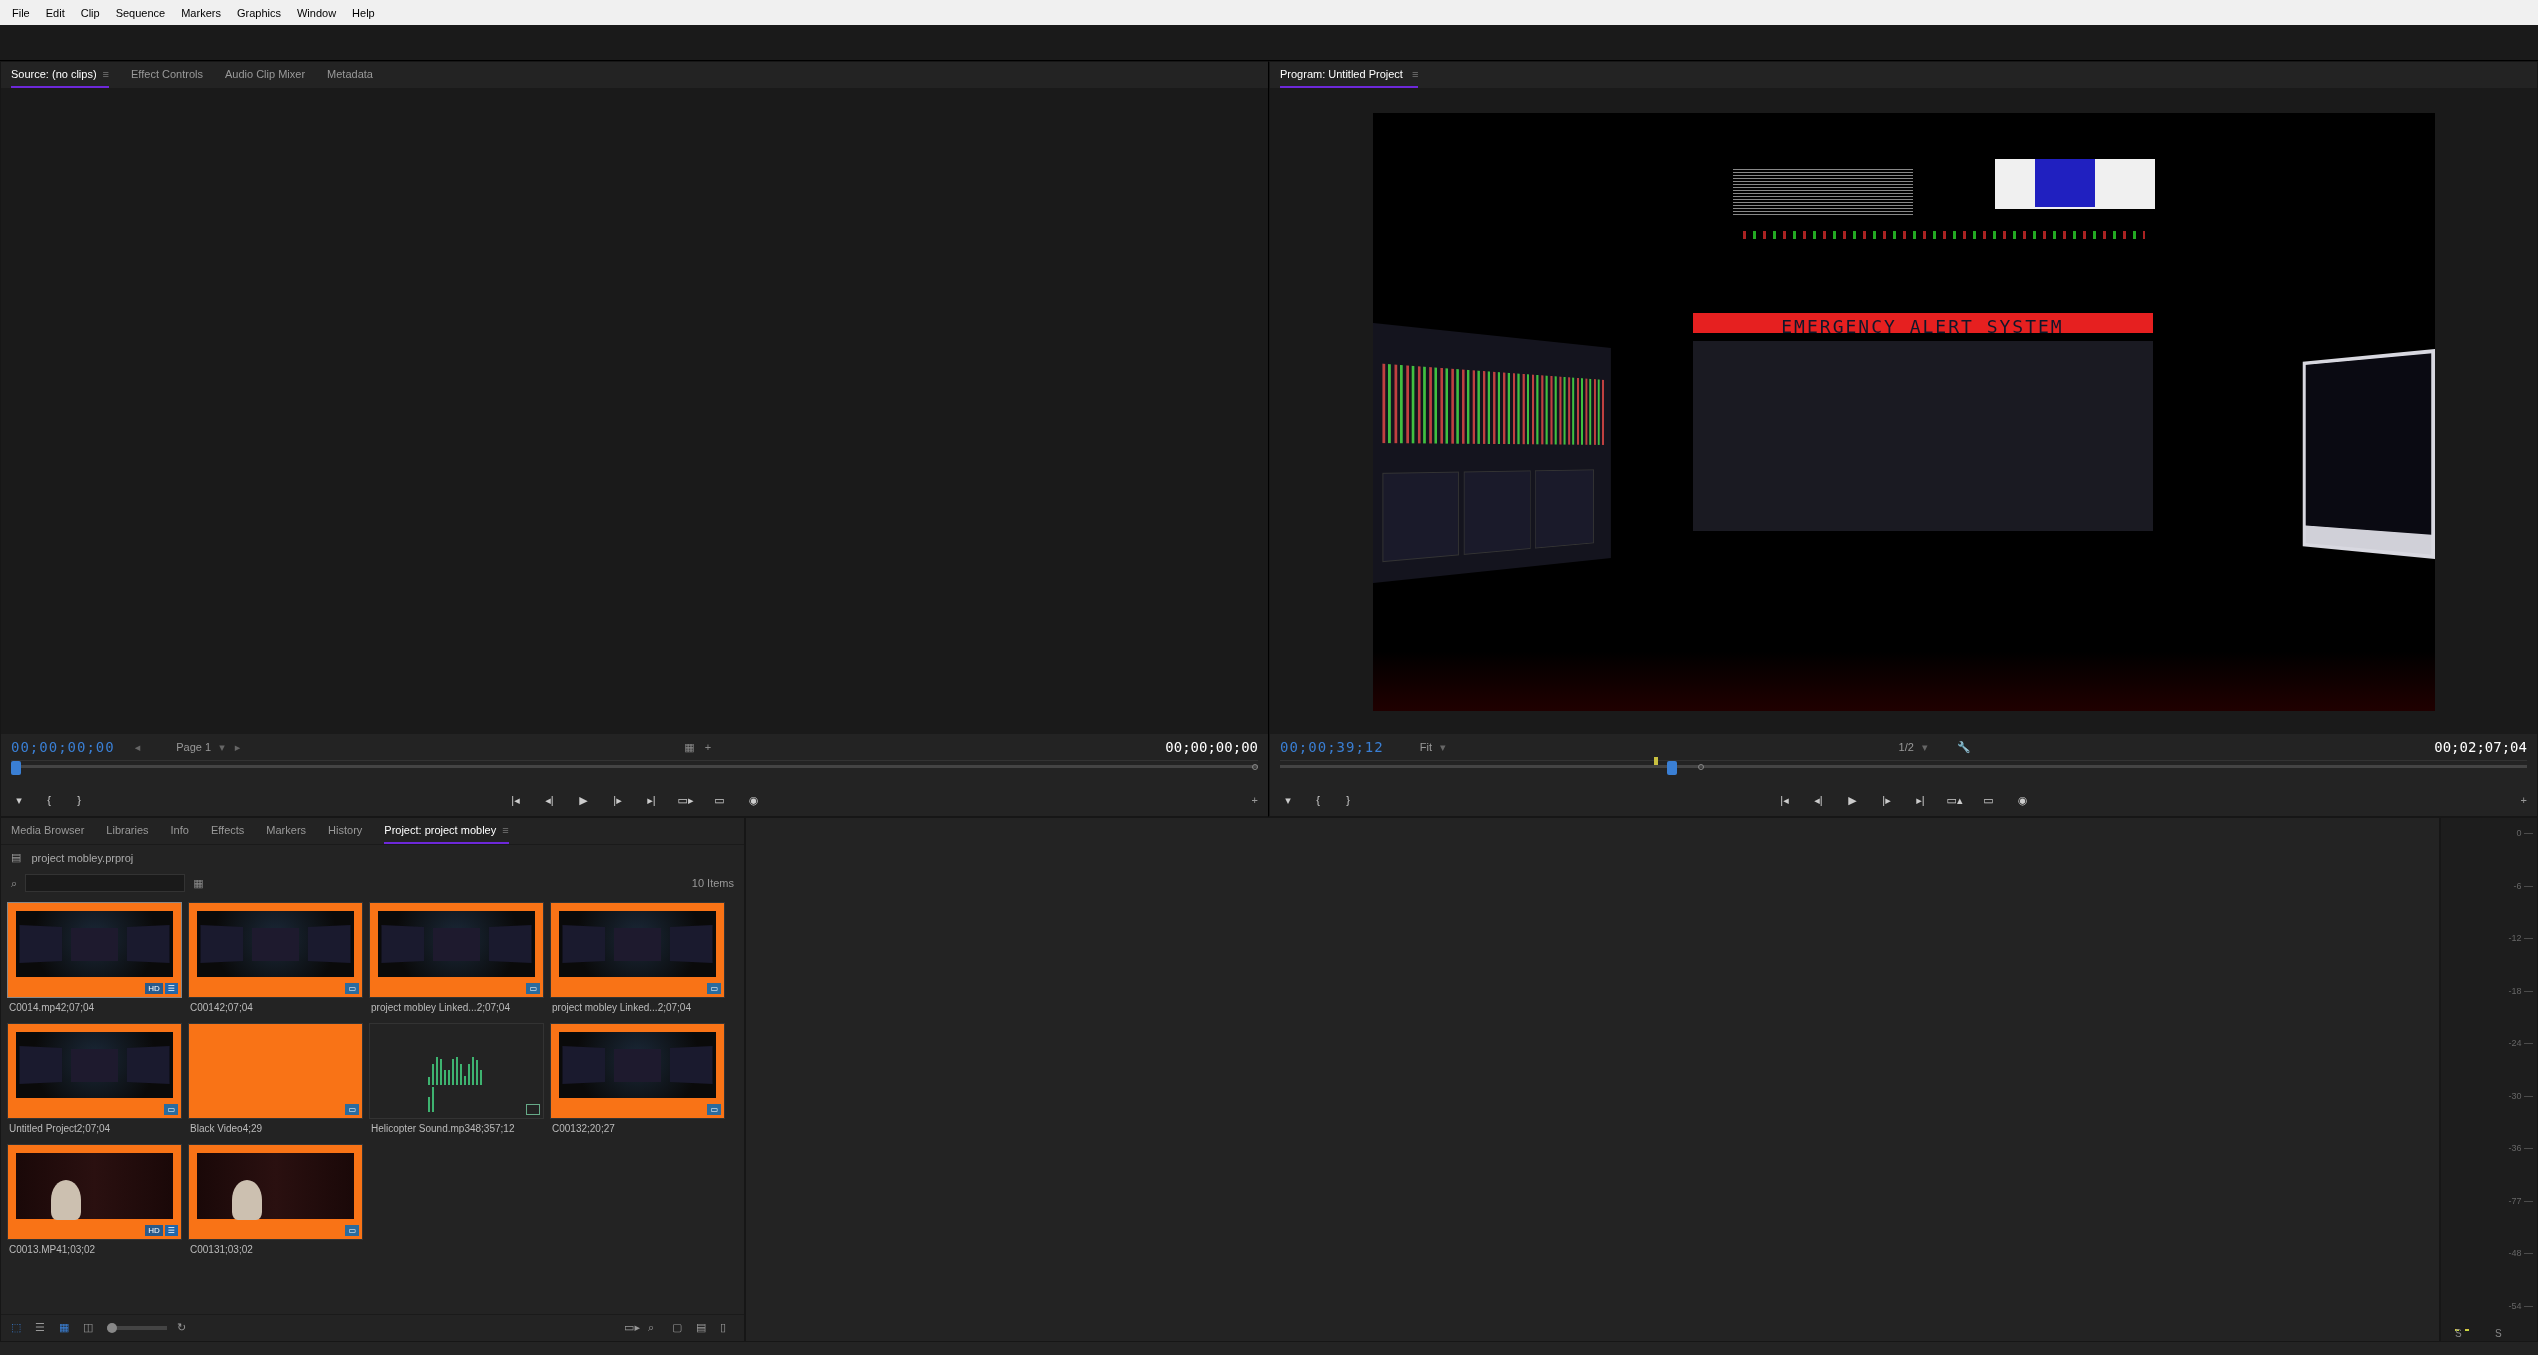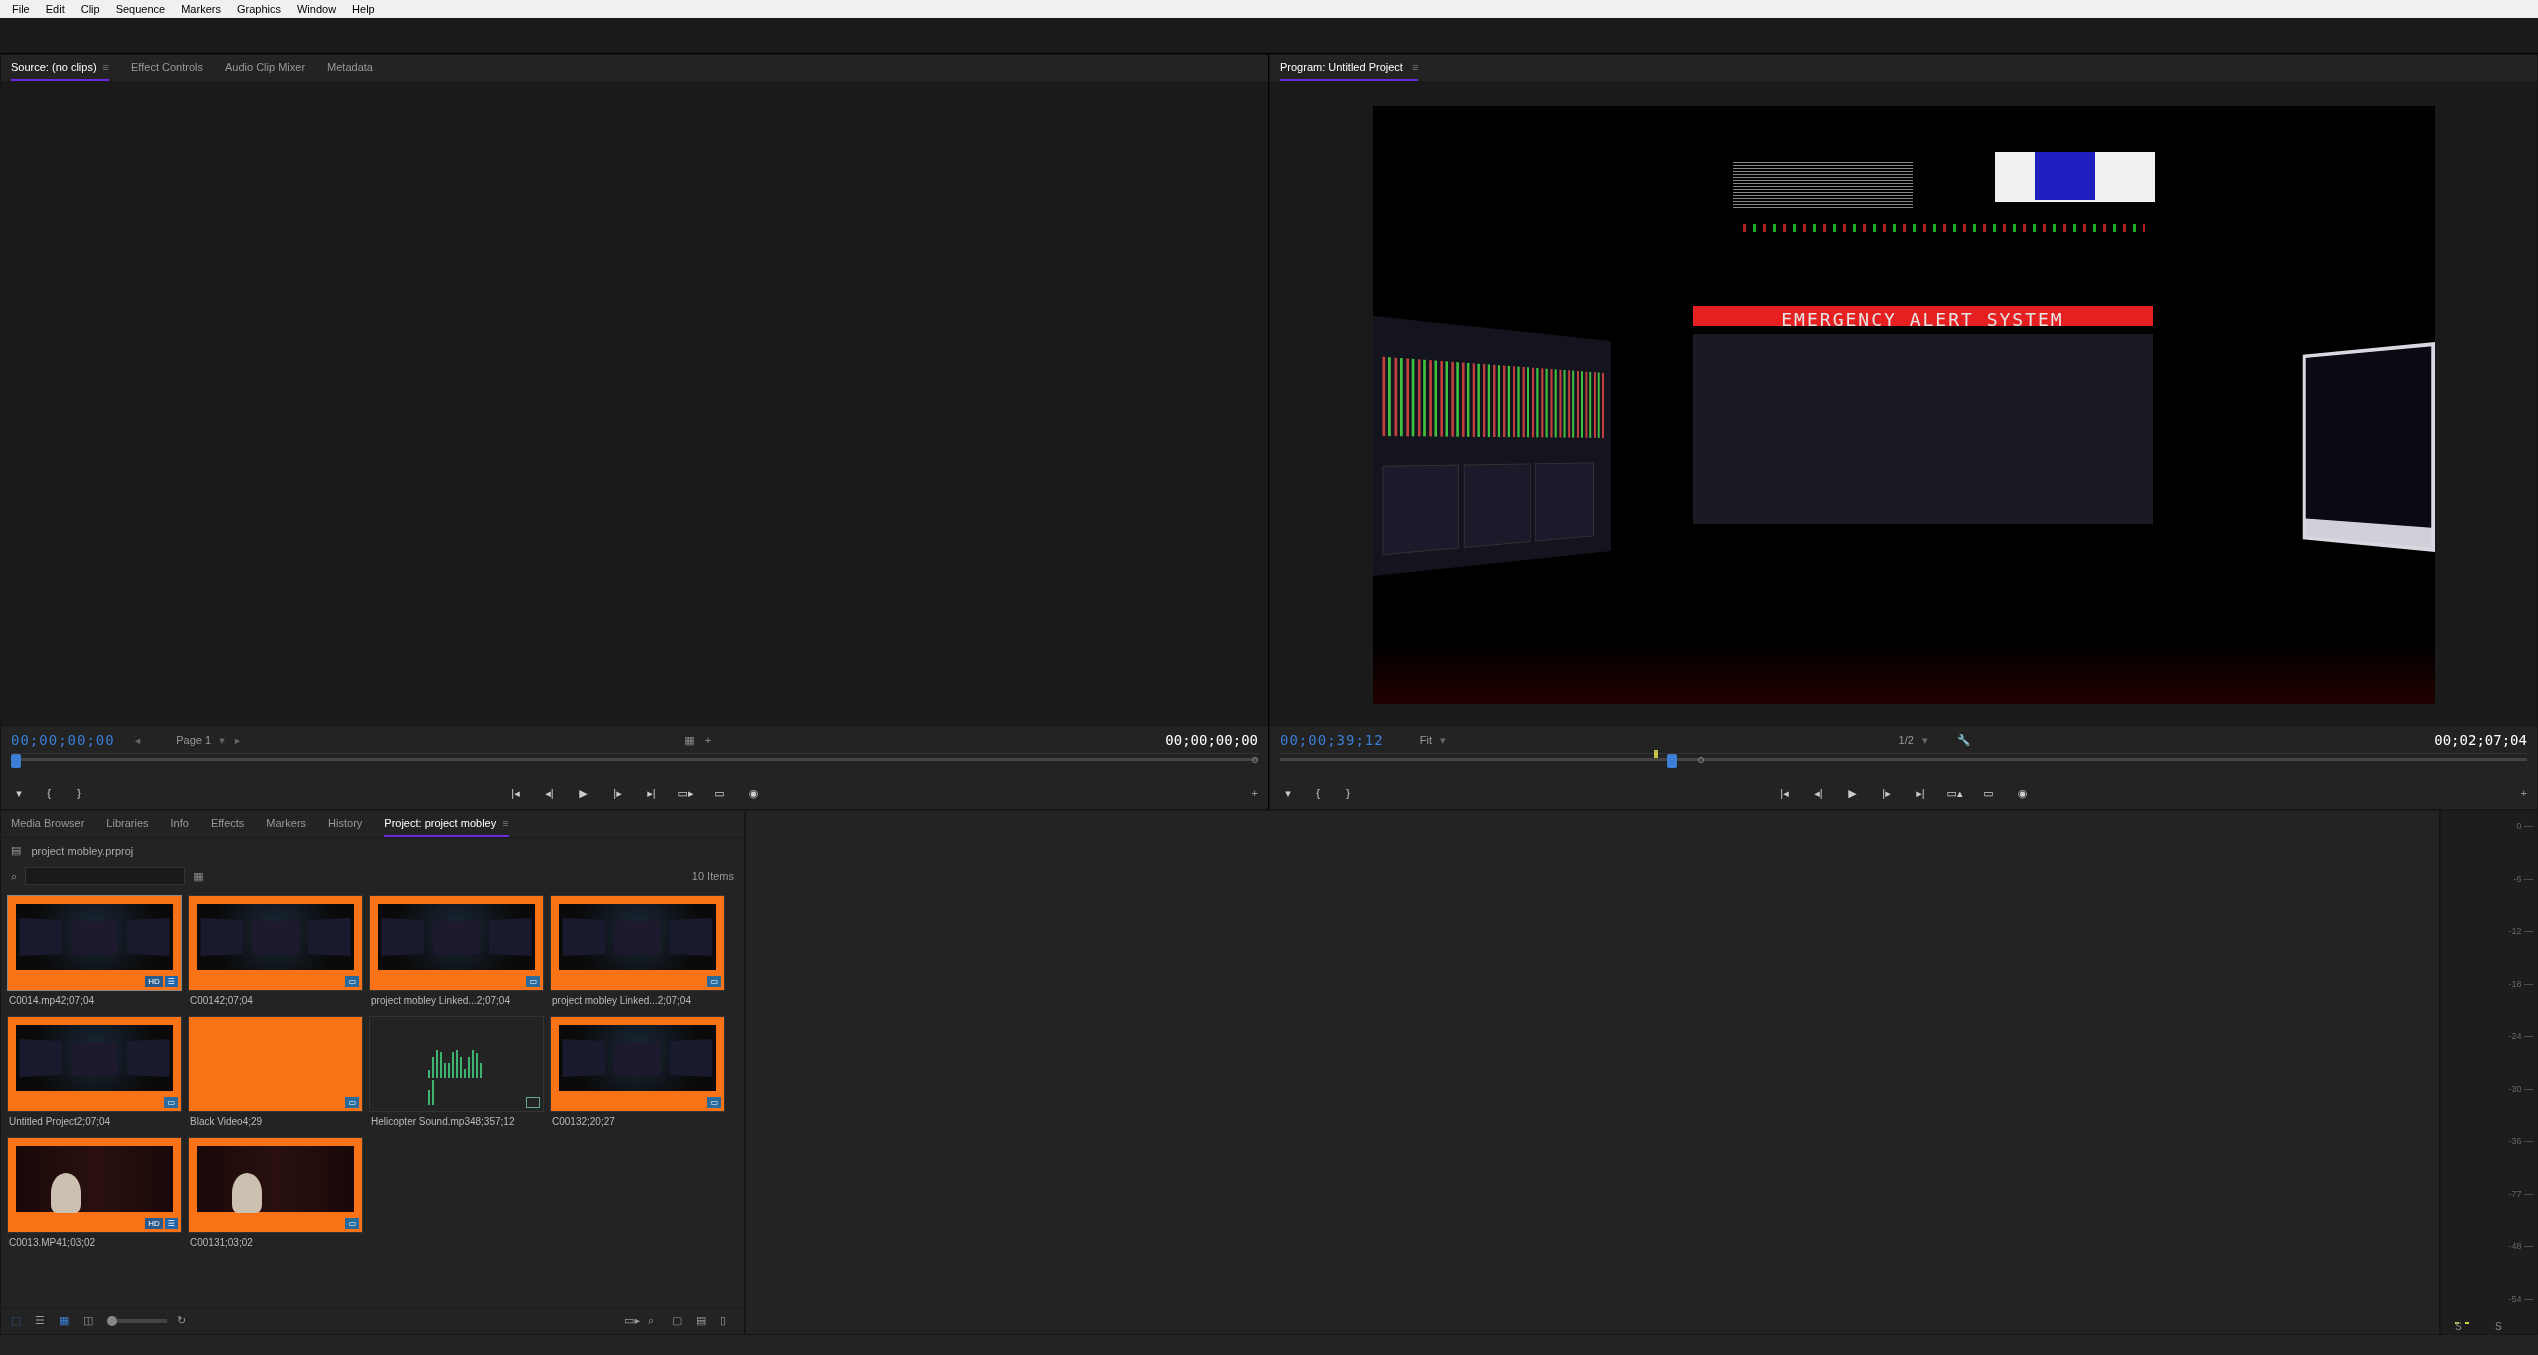--- a/index.html
+++ b/index.html
@@ -1,18 +1,18 @@
 <!DOCTYPE html>
 <html><head>
 <meta charset="utf-8">
 <style>
 * { margin: 0; padding: 0; box-sizing: border-box; font-family: -apple-system, 'Segoe UI', Arial, sans-serif; }
 body { background: #232323; color: #ccc; font-size: 11px; overflow: hidden; height: 1355px; width: 2538px; }
 
-.menubar { background: #f0f0f0; height: 18px; display: flex; align-items: center; padding: 0 4px; color: #000; font-size: 11px; }
+.menubar { background: #f0f0f0; height: 25px; display: flex; align-items: center; padding: 0 4px; color: #000; font-size: 11px; }
 .menubar span { padding: 0 8px; cursor: default; }
 
 .workspace-bar { background: #1a1a1a; height: 36px; border-bottom: 1px solid #000; }
 
 .main-area { display: flex; height: 756px; }
 .source-panel, .program-panel { flex: 1; background: #232323; display: flex; flex-direction: column; border: 1px solid #161616; }
 .source-panel { border-right: 1px solid #000; }
 
 .panel-tabs { display: flex; padding: 6px 10px 0; gap: 22px; font-size: 11px; color: #999; border-bottom: 1px solid #1a1a1a; }
 .panel-tab { padding-bottom: 6px; cursor: default; }
@@ -84,21 +84,21 @@
 .thumb-wave { position: absolute; left: 33%; top: 35%; width: 34%; height: 30%; }
 .thumb-wave-bar { display: inline-block; width: 2px; background: #3eb370; margin: 0 1px; }
 
 .program-video { width: 1062px; height: 598px; background: #000; position: relative; overflow: hidden; }
 .pv-top-cluster { position: absolute; top: 46px; left: 360px; right: 280px; height: 70px; }
 .pv-code { position: absolute; left: 0; top: 10px; width: 180px; height: 48px; background: repeating-linear-gradient(#888 0 1px, #000 1px 3px); }
 .pv-win { position: absolute; right: 0; top: 0; width: 160px; height: 50px; background: #f0f0f0; }
 .pv-win-half { position: absolute; right: 60px; top: 0; width: 60px; height: 48px; background: #2020c0; }
 .pv-dots { position: absolute; left: 10px; bottom: -10px; right: 10px; height: 8px; background: repeating-linear-gradient(90deg, #a22 0 3px, #000 3px 10px, #2a2 10px 13px, #000 13px 20px); }
 
-.pv-alert-bar { position: absolute; top: 200px; left: 320px; width: 460px; height: 20px; background: #e62020; color: #e5e5e5; text-align: center; line-height: 28px; font-family: monospace; font-size: 18px; letter-spacing: 2px; }
+.pv-alert-bar { position: absolute; top: 200px; left: 320px; width: 460px; height: 20px; background: #e62020; color: #0f172a; text-align: center; line-height: 28px; font-family: monospace; font-size: 18px; letter-spacing: 2px; }
 .pv-alert-body { position: absolute; top: 228px; left: 320px; width: 460px; height: 190px; background: #1a1a22; }
 
 .pv-left-laptop { position: absolute; left: 0; top: 210px; width: 310px; height: 260px; background: #14141e; transform: perspective(400px) rotateY(18deg); transform-origin: left; }
 .pv-laptop-candles { position: absolute; left: 10px; top: 40px; right: 10px; height: 80px; background: repeating-linear-gradient(90deg, #c04040 0 3px, transparent 3px 6px, #40c040 6px 9px, transparent 9px 13px); }
 .pv-laptop-panels { position: absolute; left: 10px; bottom: 20px; right: 10px; height: 90px; }
 .pv-laptop-panel { display: inline-block; width: 30%; height: 100%; background: #1a1a2a; margin-right: 2%; border: 1px solid #333; }
 
 .pv-right-laptop { position: absolute; right: 0; top: 236px; width: 160px; height: 210px; background: #d8d8e0; transform: perspective(400px) rotateY(-20deg); transform-origin: right; }
 .pv-right-dark { position: absolute; inset: 4px 4px 24px; background: #0a0a12; }
 .pv-right-task { position: absolute; left: 4px; right: 4px; bottom: 4px; height: 20px; background: #d0d0d8; }

